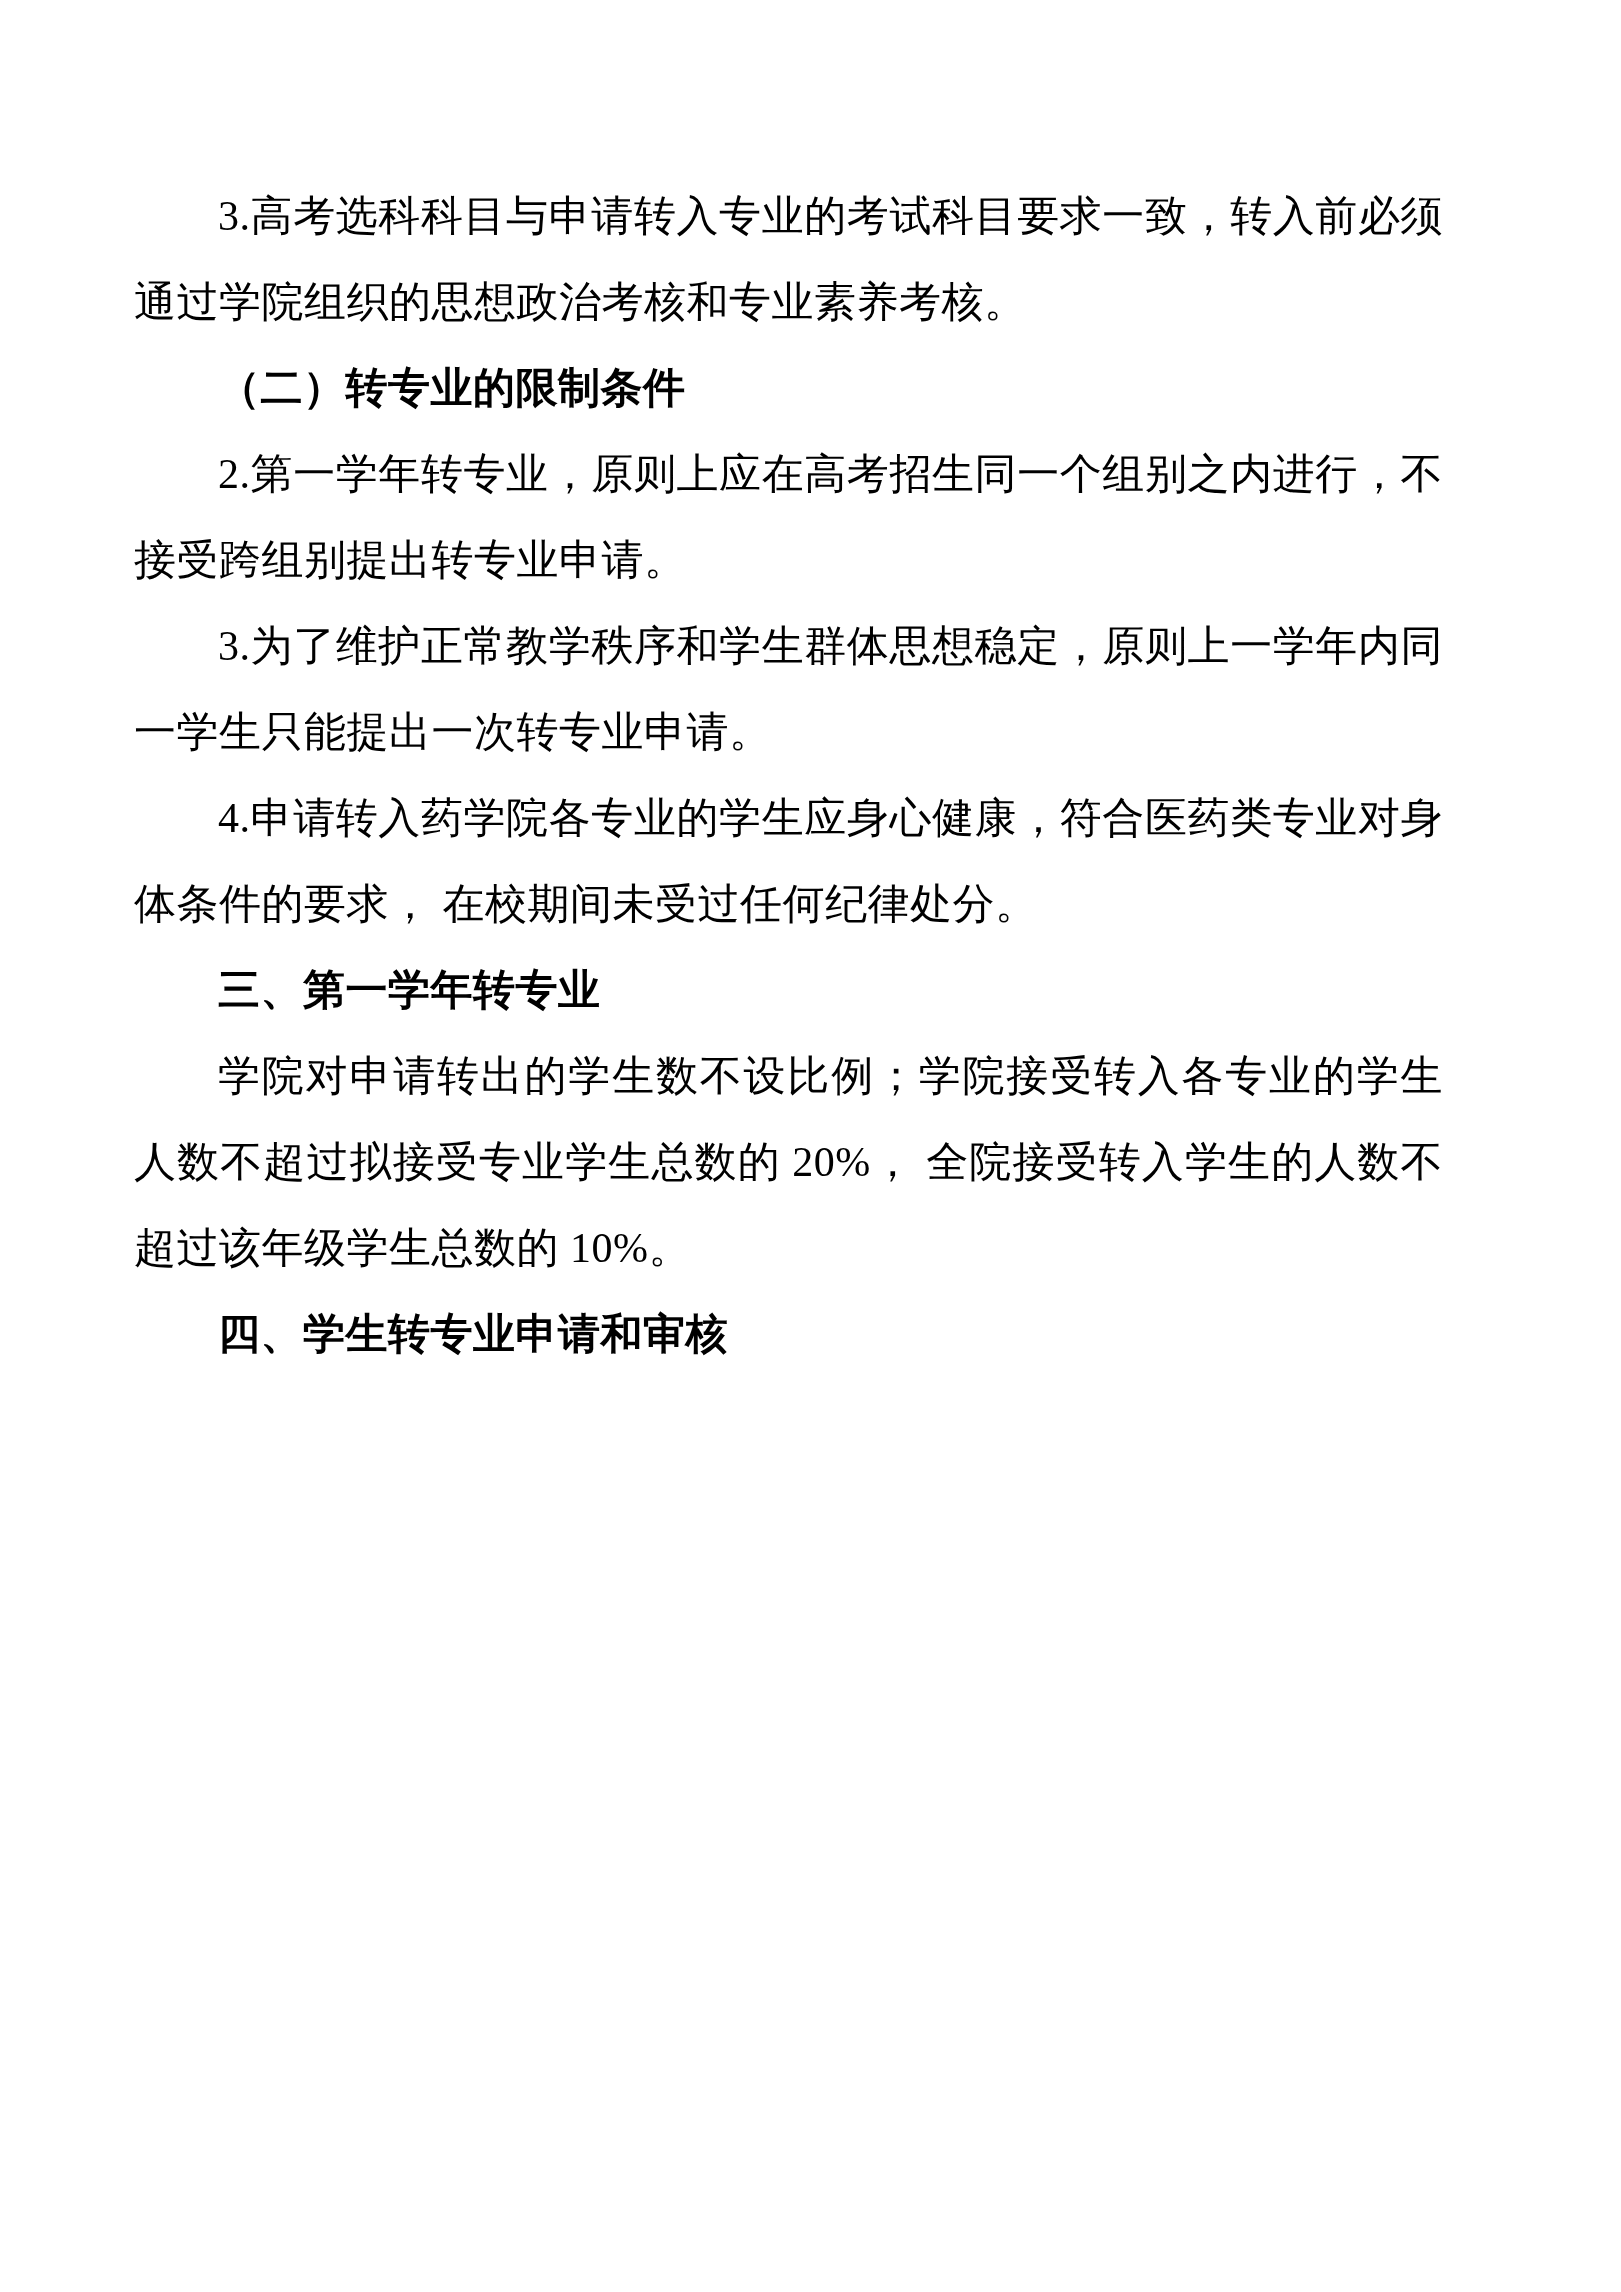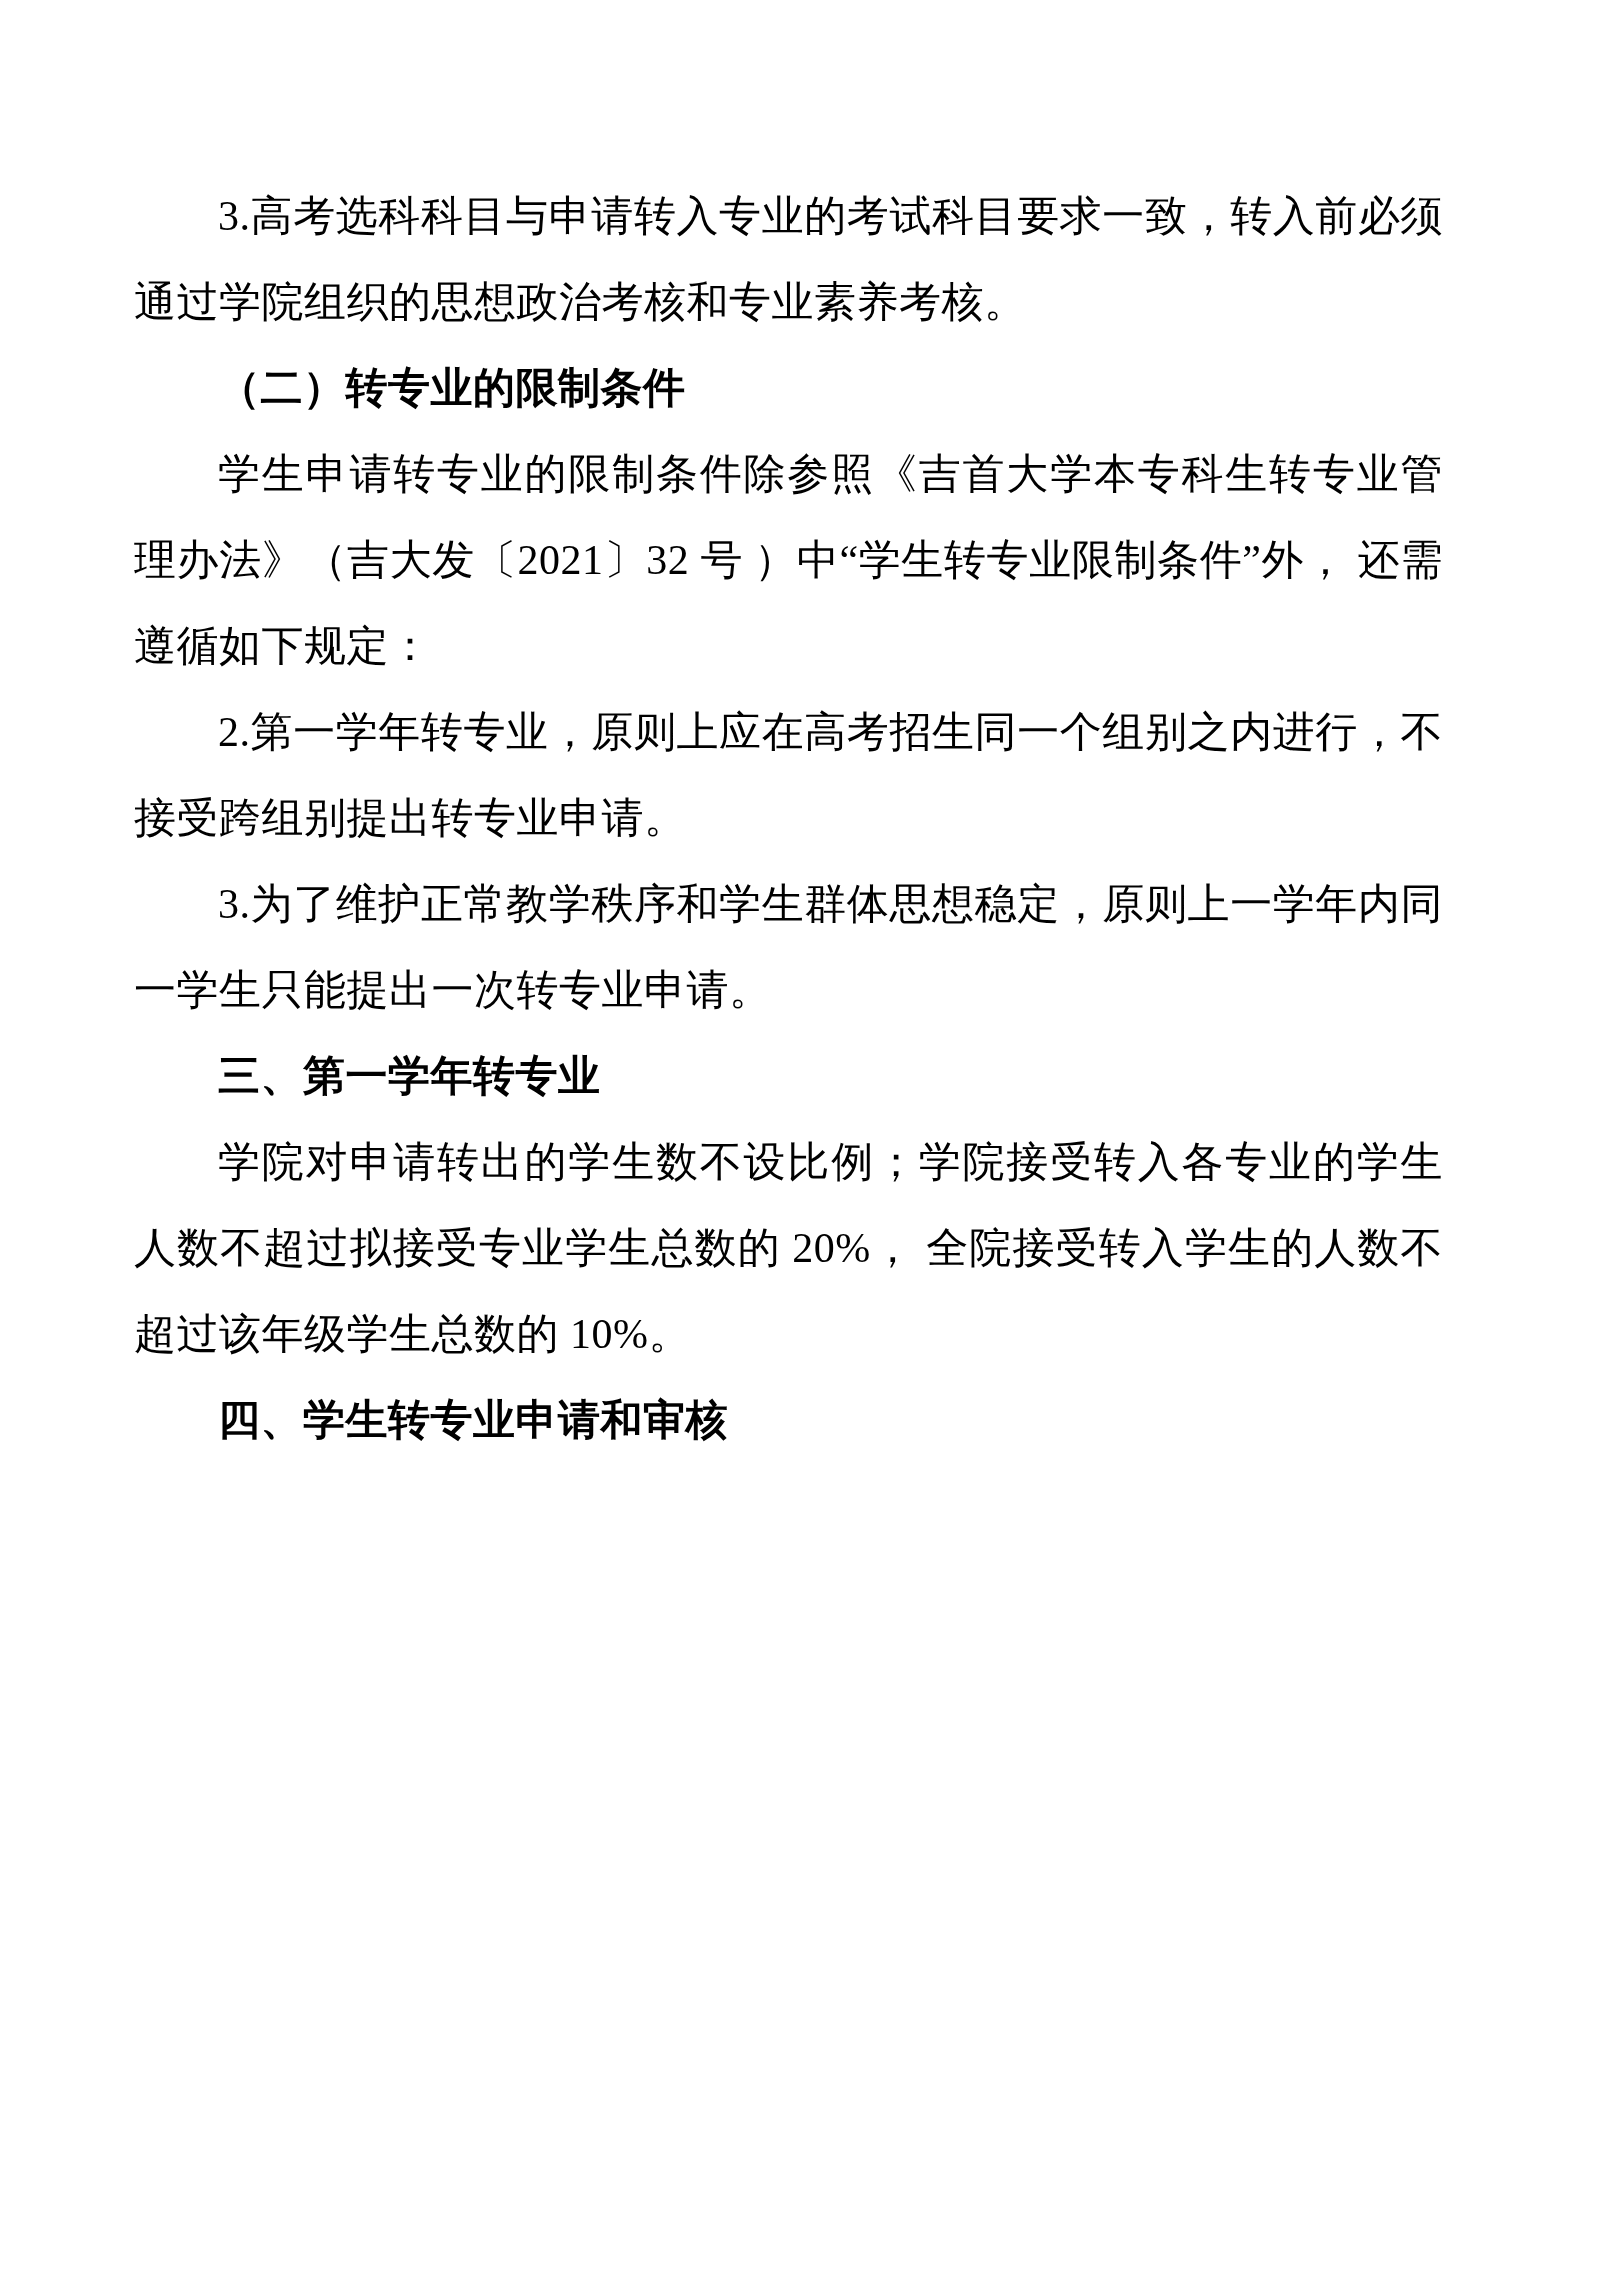--- a/index.html
+++ b/index.html
@@ -52,22 +52,22 @@
     color: #000000;
   }
 </style>
 </head>
 <body>
 
 <div class="page">
   <div class="content">
     <p class="body-par">3.高考选科科目与申请转入专业的考试科目要求一致，转入前必须通过学院组织的思想政治考核和专业素养考核。</p>
     <p class="heading-par">（二）转专业的限制条件</p>
-    <p class="body-par">学生申请转专业的限制条件除参照《吉首大学本专科生转专业管理办法》（吉大发〔2021〕32 号 ）中“学生转专业限制条件”外， 还需遵循如下规定：</p>
     <p class="body-par">2.第一学年转专业，原则上应在高考招生同一个组别之内进行，不接受跨组别提出转专业申请。</p>
     <p class="body-par">3.为了维护正常教学秩序和学生群体思想稳定，原则上一学年内同一学生只能提出一次转专业申请。</p>
+    <p class="body-par">4.申请转入药学院各专业的学生应身心健康，符合医药类专业对身体条件的要求， 在校期间未受过任何纪律处分。</p>
     <p class="heading-par">三、第一学年转专业</p>
     <p class="body-par">学院对申请转出的学生数不设比例；学院接受转入各专业的学生人数不超过拟接受专业学生总数的 20%， 全院接受转入学生的人数不超过该年级学生总数的 10%。</p>
     <p class="heading-par">四、学生转专业申请和审核</p>
   </div>
   <div class="page-footer">2</div>
 </div>
 
 
 </body></html>

